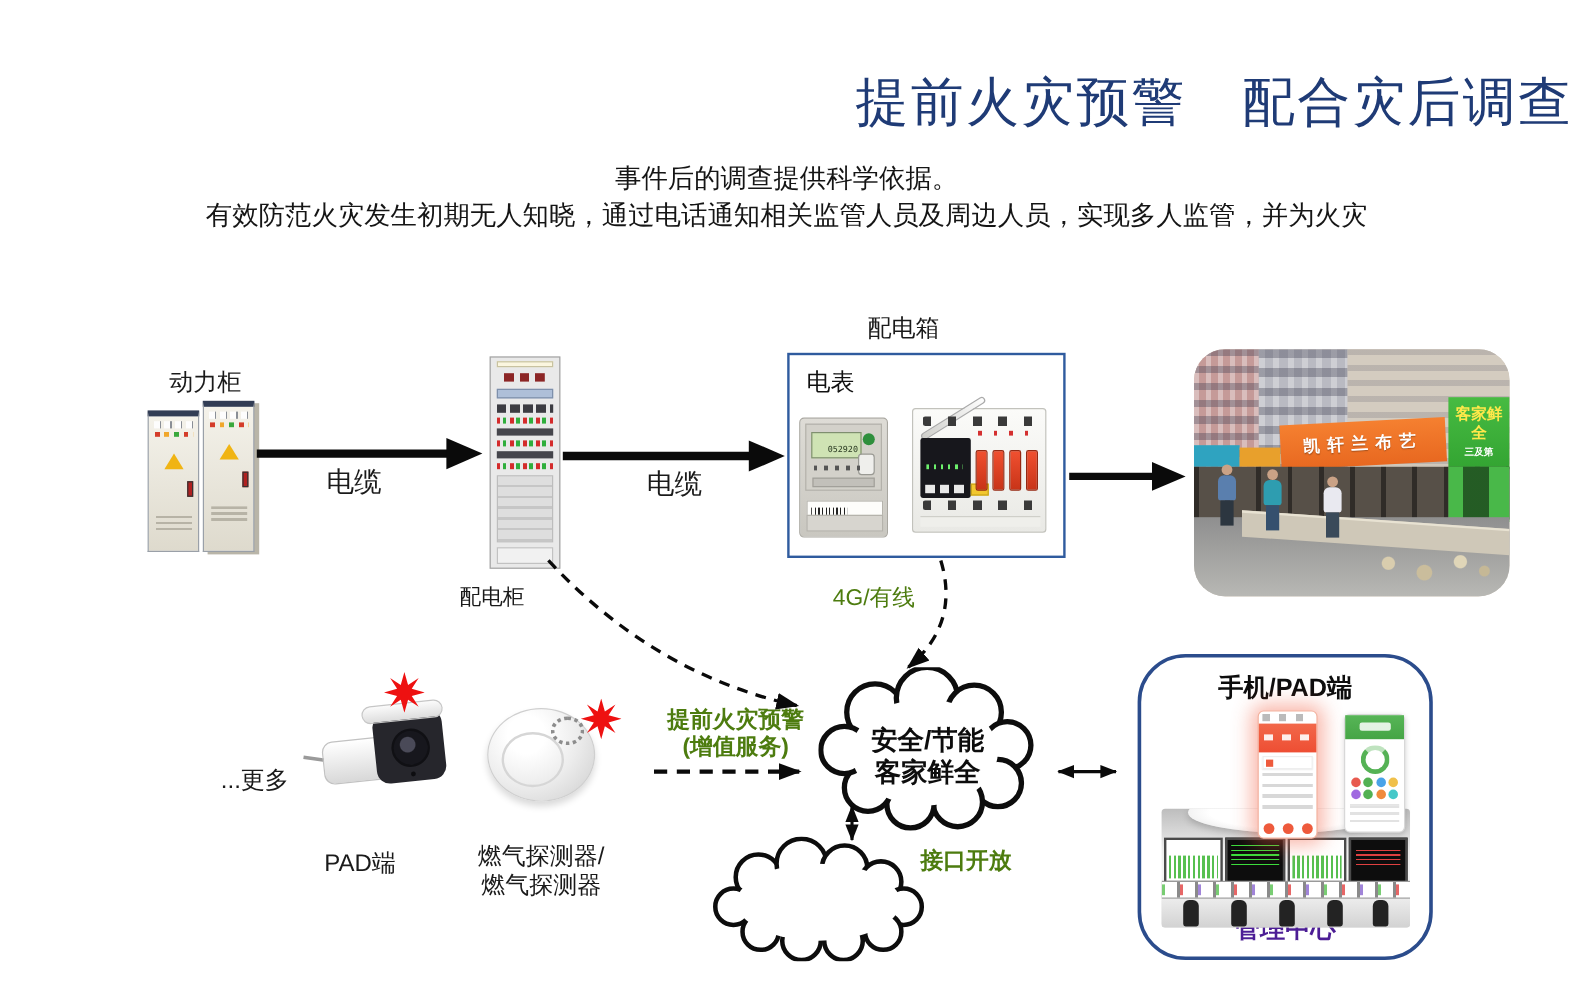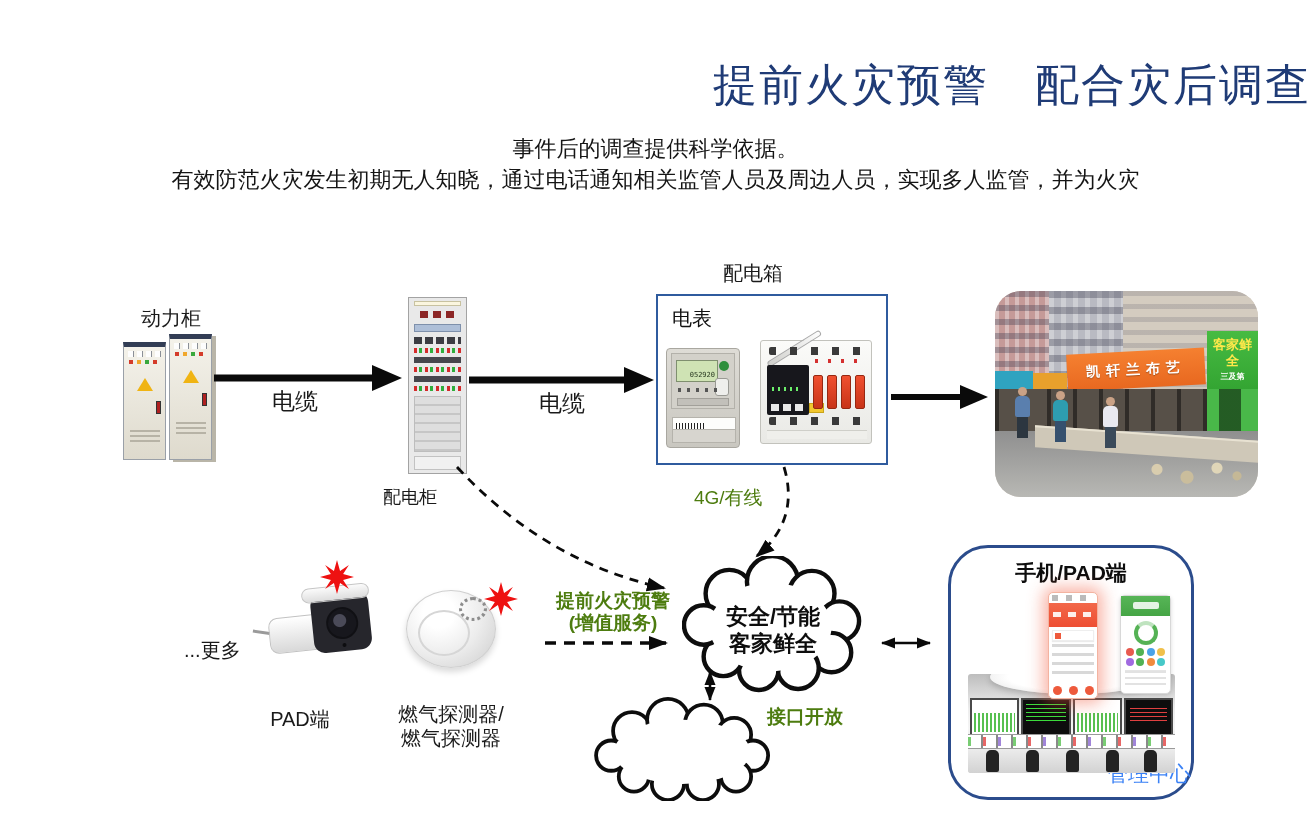--- a/index.html
+++ b/index.html
@@ -161,21 +161,21 @@
   #cloud-platform { left:682px; top:556px; width:182px; height:138px; }
   #cloud-fire { left:592px; top:697px; width:184px; height:104px; }
   .cloud-text { position:absolute; z-index:5; text-align:center; font-weight:bold; color:#0d0d0d; }
   #cloud-platform-text { left:690px; top:603px; width:166px; font-size:22px; line-height:27px; }
   #cloud-fire-text { left:598px; top:736px; width:140px; font-size:25px; }
 
   
   #panel { left:948px; top:545px; width:246px; height:255px; border:3px solid #2b4c8c; border-radius:40px;
            background:#fff; z-index:2; }
   #panel-title { position:absolute; left:0; top:11px; width:100%; text-align:center; font-weight:bold; font-size:21px; color:#0d0d0d; }
-  #panel-footer { position:absolute; left:0; bottom:9px; width:100%; text-align:right; font-weight:normal; font-size:21px; color:#3b82f6; }
+  #panel-footer { position:absolute; left:0; bottom:9px; width:100%; text-align:center; font-weight:bold; font-size:21px; color:#4c1d95; }
 
   #ctrl-room { position:absolute; left:17px; top:126px; width:207px; height:99px; overflow:hidden; border-radius:3px; z-index:1;
                background:linear-gradient(180deg,#bdbdbd,#ededed 35%,#f5f5f5 55%,#cfcfcf); }
   .cr-ceil { position:absolute; left:22px; top:-14px; width:166px; height:34px; border-radius:50%;
              background:radial-gradient(ellipse at center,#ffffff 0 55%,#dcdcdc 100%); box-shadow:0 3px 6px rgba(0,0,0,.18); }
   .cr-wall { position:absolute; left:2px; top:24px; width:203px; height:38px; display:flex; gap:2px; }
   .mon { flex:1; border:2px solid #4a4a4a; background:#fff; position:relative; }
   .mon.green::after { content:""; position:absolute; left:2px; right:2px; bottom:2px; height:55%;
                       background:repeating-linear-gradient(90deg,#57c050 0 2px,transparent 2px 4px); }
   .mon.dark { background:#0d0d0d; }

